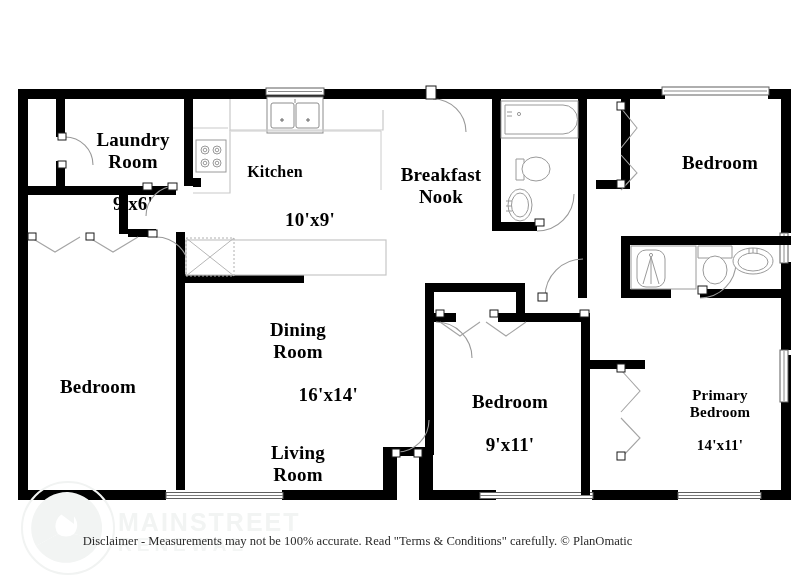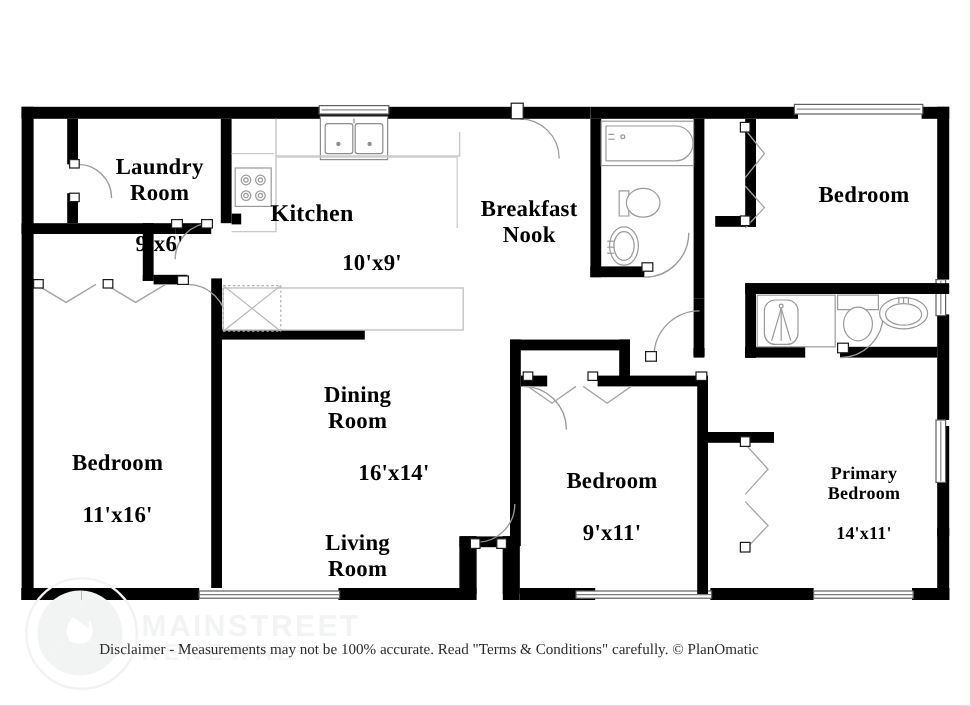--- a/index.html
+++ b/index.html
@@ -7,21 +7,21 @@
     padding: 0;
     background: #ffffff;
   }
   body {
     font-family: "Liberation Serif", "DejaVu Serif", serif;
   }
   #plan-root {
     position: relative;
     width: 809px;
     height: 588px;
-    background: #3b82f6;
+    background: #ec4899;
     overflow: hidden;
   }
   #plan-svg {
     position: absolute;
     left: 0;
     top: 0;
     width: 809px;
     height: 588px;
   }
   .room-label {
@@ -369,39 +369,38 @@
     </g>
   </svg>
 
   <div class="room-label" style="left:68px; top:108px; width:130px; font-size:19px;">
     <span class="rl-name">Laundry
 Room</span>
     <span class="rl-dim">9'x6'</span>
   </div>
 
 
-  <div class="room-label" style="left:198px; top:145px; width:124px; font-size:20px;">
+  <div class="room-label" style="left:213px; top:145px; width:124px; font-size:16px;">
     <span class="rl-name">Kitchen</span>
   </div>
   <div class="room-label" style="left:250px; top:188px; width:120px; font-size:19px;">
     <span class="rl-dim">10'x9'</span>
   </div>
 
   <div class="room-label" style="left:372px; top:143px; width:138px; font-size:19px;">
     <span class="rl-name">Breakfast
 Nook</span>
   </div>
 
   <div class="room-label" style="left:650px; top:131px; width:140px; font-size:19px;">
     <span class="rl-name">Bedroom</span>
   </div>
 
   <div class="room-label" style="left:28px; top:355px; width:140px; font-size:19px;">
     <span class="rl-name">Bedroom</span>
-    <span class="rl-dim">11'x16'</span>
   </div>
 
   <div class="room-label" style="left:238px; top:298px; width:120px; font-size:19px;">
     <span class="rl-name">Dining
 Room</span>
   </div>
   <div class="room-label" style="left:238px; top:363px; width:120px; font-size:19px;text-align:right;">
     <span class="rl-dim">16'x14'</span>
   </div>
 

